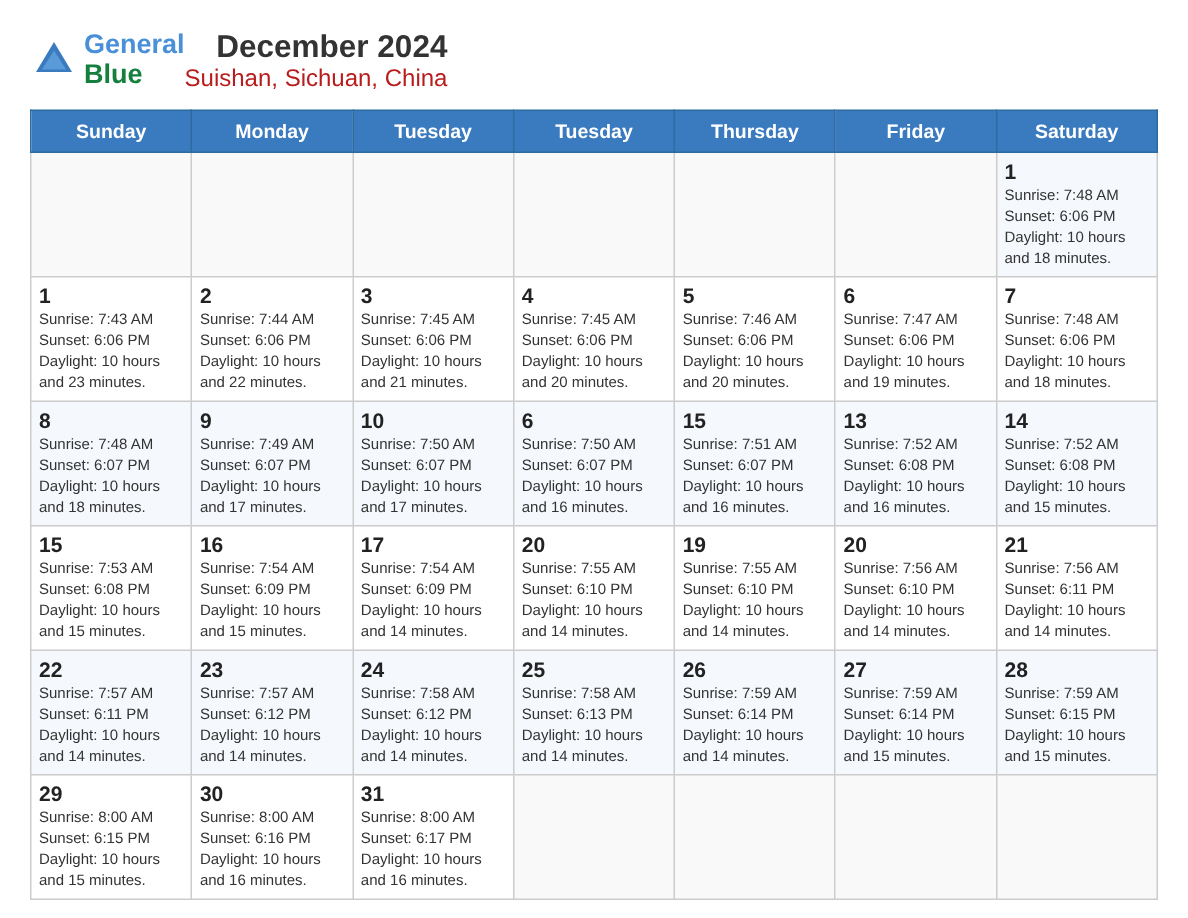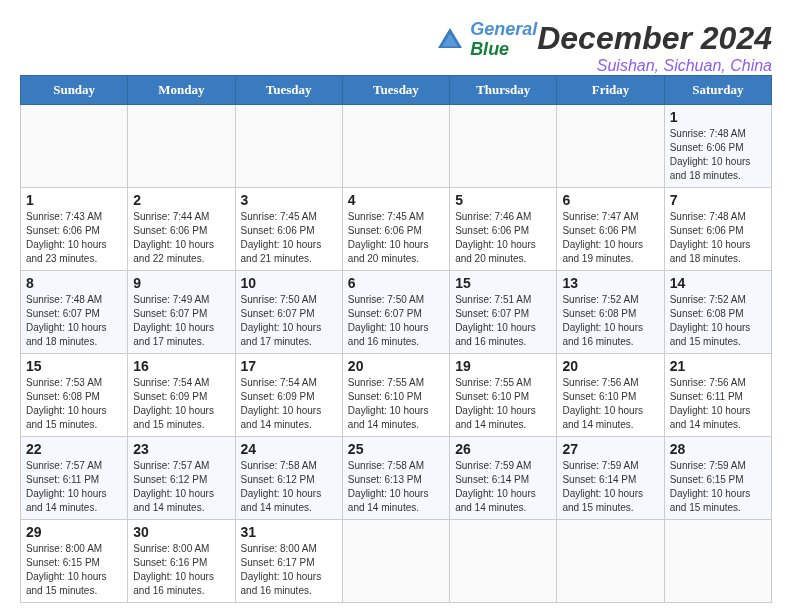--- a/index.html
+++ b/index.html
@@ -5,24 +5,23 @@
     * { box-sizing: border-box; margin: 0; padding: 0; }
     body {
       font-family: Arial, sans-serif;
       background: #fff;
       width: 792px;
       min-height: 612px;
       padding: 20px;
     }
     .header {
       display: flex;
-      justify-content: flex-end;
+      justify-content: flex-start;
       align-items: flex-start;
-      margin-bottom: 0;
-      font-style: italic;
+      margin-bottom: 11px;
     }
     .logo {
       display: flex;
       align-items: center;
       gap: 4px;
     }
     .logo-text {
       font-size: 18px;
       font-weight: bold;
       color: #333;
@@ -32,42 +31,41 @@
       color: #4a90d9;
     }
     .logo-icon {
       width: 32px;
       height: 32px;
     }
     .title-block {
       text-align: right;
     }
     .month-title {
-      font-size: 32px;
+      font-size: 21px;
       font-weight: bold;
       color: #333;
     }
     .subtitle {
       font-size: 16px;
-      color: #8b5cf6;
+      color: #b91c1c;
     }
     table {
       width: 100%;
       border-collapse: collapse;
       font-size: 11px;
     }
     thead tr th {
       background: #3a7abf;
       color: #fff;
       text-align: center;
       padding: 6px 4px;
       font-size: 13px;
       font-weight: bold;
       border: 1px solid #2d6aa0;
-      font-family: Liberation Serif, serif;
     }
     tbody tr td {
       border: 1px solid #ccc;
       vertical-align: top;
       padding: 4px 5px;
       width: 14.28%;
       min-height: 80px;
       background: #fff;
     }
     tbody tr:nth-child(odd) td {

